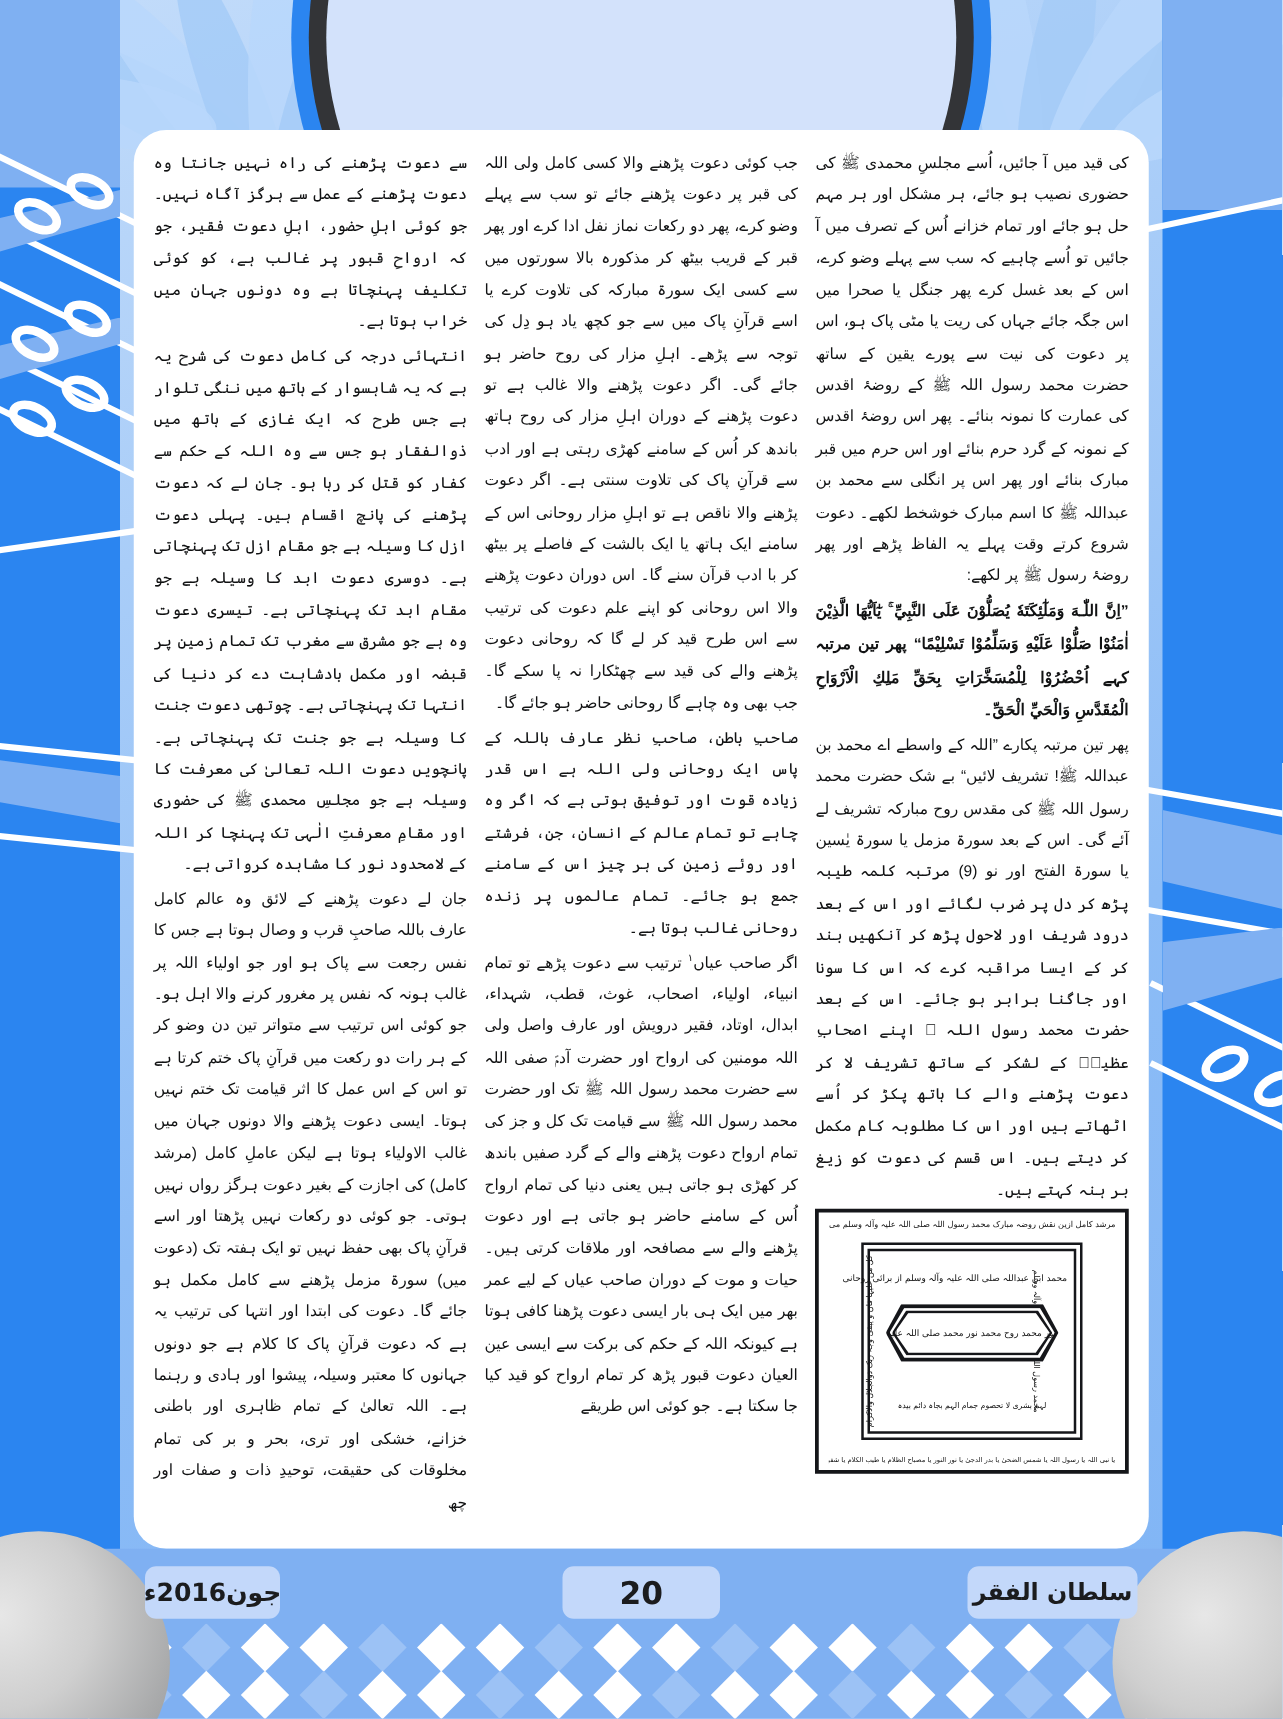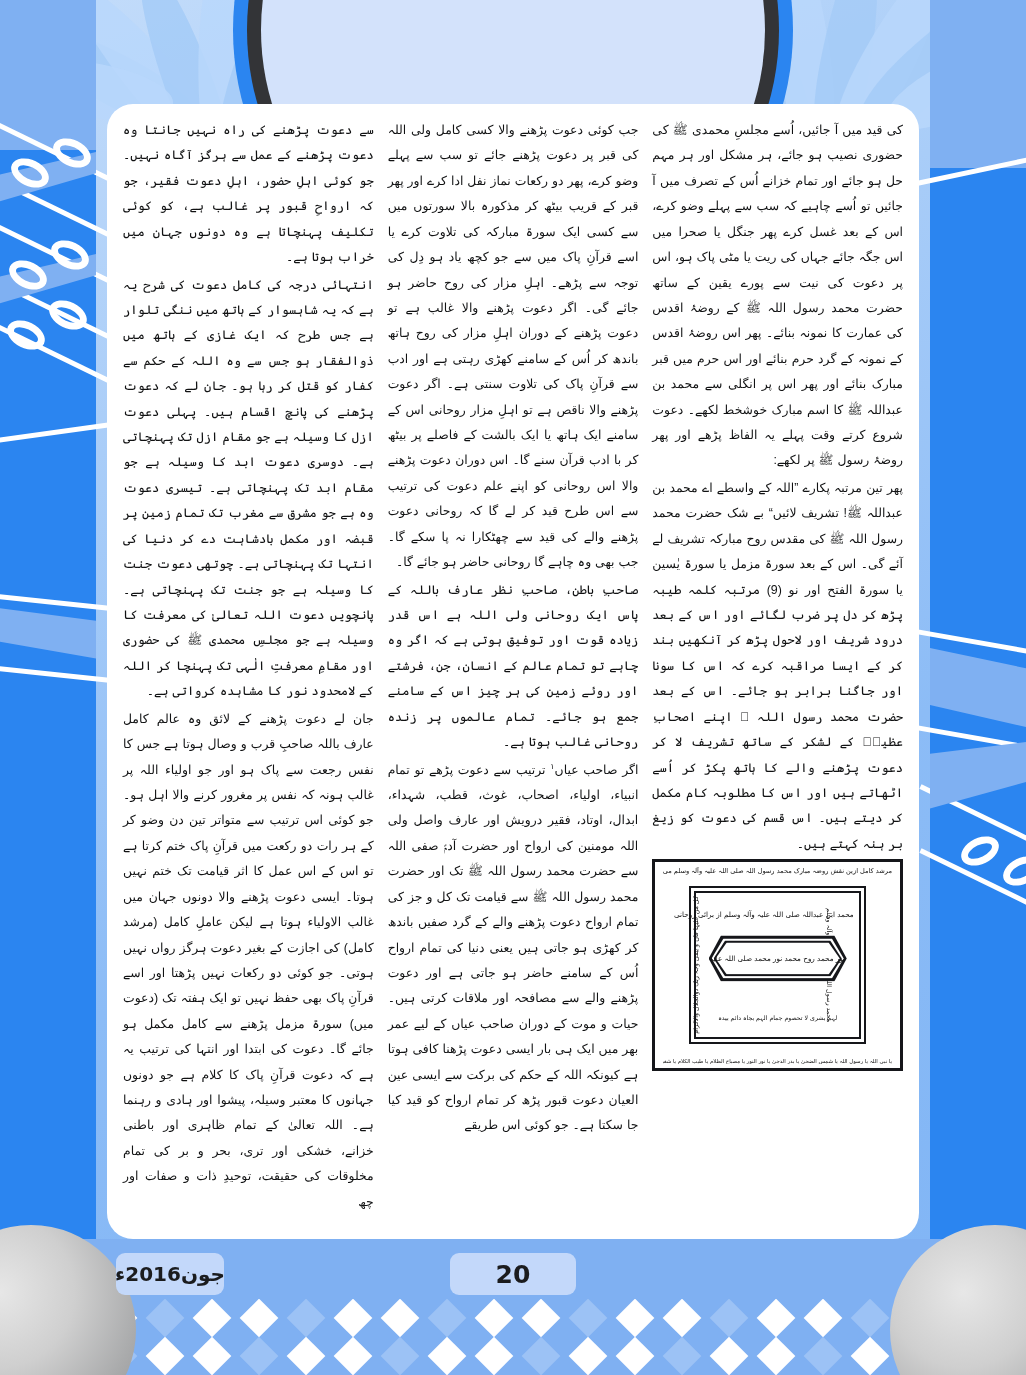--- a/index.html
+++ b/index.html
@@ -419,20 +419,21 @@
     <div class="ribbon" style="left:-16px;top:876px;width:128px;height:5px;transform:rotate(26deg);"></div>
   </div>
 
 </div>
 
 <div class="sheet">
   <div class="columns">
 
     <div class="col">
       <p class="para">کی قید میں آ جائیں، اُسے مجلسِ محمدی ﷺ کی حضوری نصیب ہو جائے، ہر مشکل اور ہر مہم حل ہو جائے اور تمام خزانے اُس کے تصرف میں آ جائیں تو اُسے چاہیے کہ سب سے پہلے وضو کرے، اس کے بعد غسل کرے پھر جنگل یا صحرا میں اس جگہ جائے جہاں کی ریت یا مٹی پاک ہو، اس پر دعوت کی نیت سے پورے یقین کے ساتھ حضرت محمد رسول اللہ ﷺ کے روضۂ اقدس کی عمارت کا نمونہ بنائے۔ پھر اس روضۂ اقدس کے نمونہ کے گرد حرم بنائے اور اس حرم میں قبر مبارک بنائے اور پھر اس پر انگلی سے محمد بن عبداللہ ﷺ کا اسم مبارک خوشخط لکھے۔ دعوت شروع کرتے وقت پہلے یہ الفاظ پڑھے اور پھر روضۂ رسول ﷺ پر لکھے:</p>
+      <p class="para ar">”اِنَّ اللّٰـهَ وَمَلٰٓئِكَتَهٗ يُصَلُّوْنَ عَلَى النَّبِيِّ ۚ يٰٓاَيُّهَا الَّذِيْنَ اٰمَنُوْا صَلُّوْا عَلَيْهِ وَسَلِّمُوْا تَسْلِيْمًا“ پھر تین مرتبہ کہے اُحْضُرُوْا لِلْمُسَخَّرَاتِ بِحَقِّ مَلِكِ الْاَرْوَاحِ الْمُقَدَّسِ وَالْحَيِّ الْحَقِّ۔</p>
       <p class="para">پھر تین مرتبہ پکارے ”اللہ کے واسطے اے محمد بن عبداللہ ﷺ! تشریف لائیں“ بے شک حضرت محمد رسول اللہ ﷺ کی مقدس روح مبارکہ تشریف لے آئے گی۔ اس کے بعد سورۃ مزمل یا سورۃ یٰسین یا سورۃ الفتح اور نو (9) مرتبہ کلمہ طیبہ پڑھ کر دل پر ضرب لگائے اور اس کے بعد درود شریف اور لاحول پڑھ کر آنکھیں بند کر کے ایسا مراقبہ کرے کہ اس کا سونا اور جاگنا برابر ہو جائے۔ اس کے بعد حضرت محمد رسول اللہ ﷺ اپنے اصحابِ عظیمؓ کے لشکر کے ساتھ تشریف لا کر دعوت پڑھنے والے کا ہاتھ پکڑ کر اُسے اٹھاتے ہیں اور اس کا مطلوبہ کام مکمل کر دیتے ہیں۔ اس قسم کی دعوت کو زیغ بر ہنہ کہتے ہیں۔</p>
 
       <div class="naqsh">
         <div class="nq-top">مرشد کامل ازین نقشِ روضہ مبارک محمد رسول اللہ صلی اللہ علیہ وآلہ وسلم می نخفتہ</div>
         <div class="nq-side right">محمد رسول اللہ صلی اللہ علیہ وآلہ وسلم</div>
         <div class="nq-side left">کل من علیہا فان و یبقیٰ وجہ ربک ذوالجلال والاکرام</div>
 
         <div class="naqsh-inner-frame">
           <div class="naqsh-inner-frame2"></div>
           <div class="nq-mid-top">محمد ابن عبداللہ صلی اللہ علیہ وآلہ وسلم از برائی روحانی</div>
@@ -515,13 +516,14 @@
         <div class="dia" style="left: 836px; top: 0px;"></div>
         <div class="dia pale" style="left: 883px; top: 0px;"></div>
       </div>
   </div>
 
   <div class="corner-orb l"></div>
   <div class="corner-orb r"></div>
 
   <div class="badge badge-date">جون2016ء</div>
   <div class="badge badge-page">20</div>
+  <div class="badge badge-logo">سلطان الفقر</div>
 </div>
 
 </body></html>

